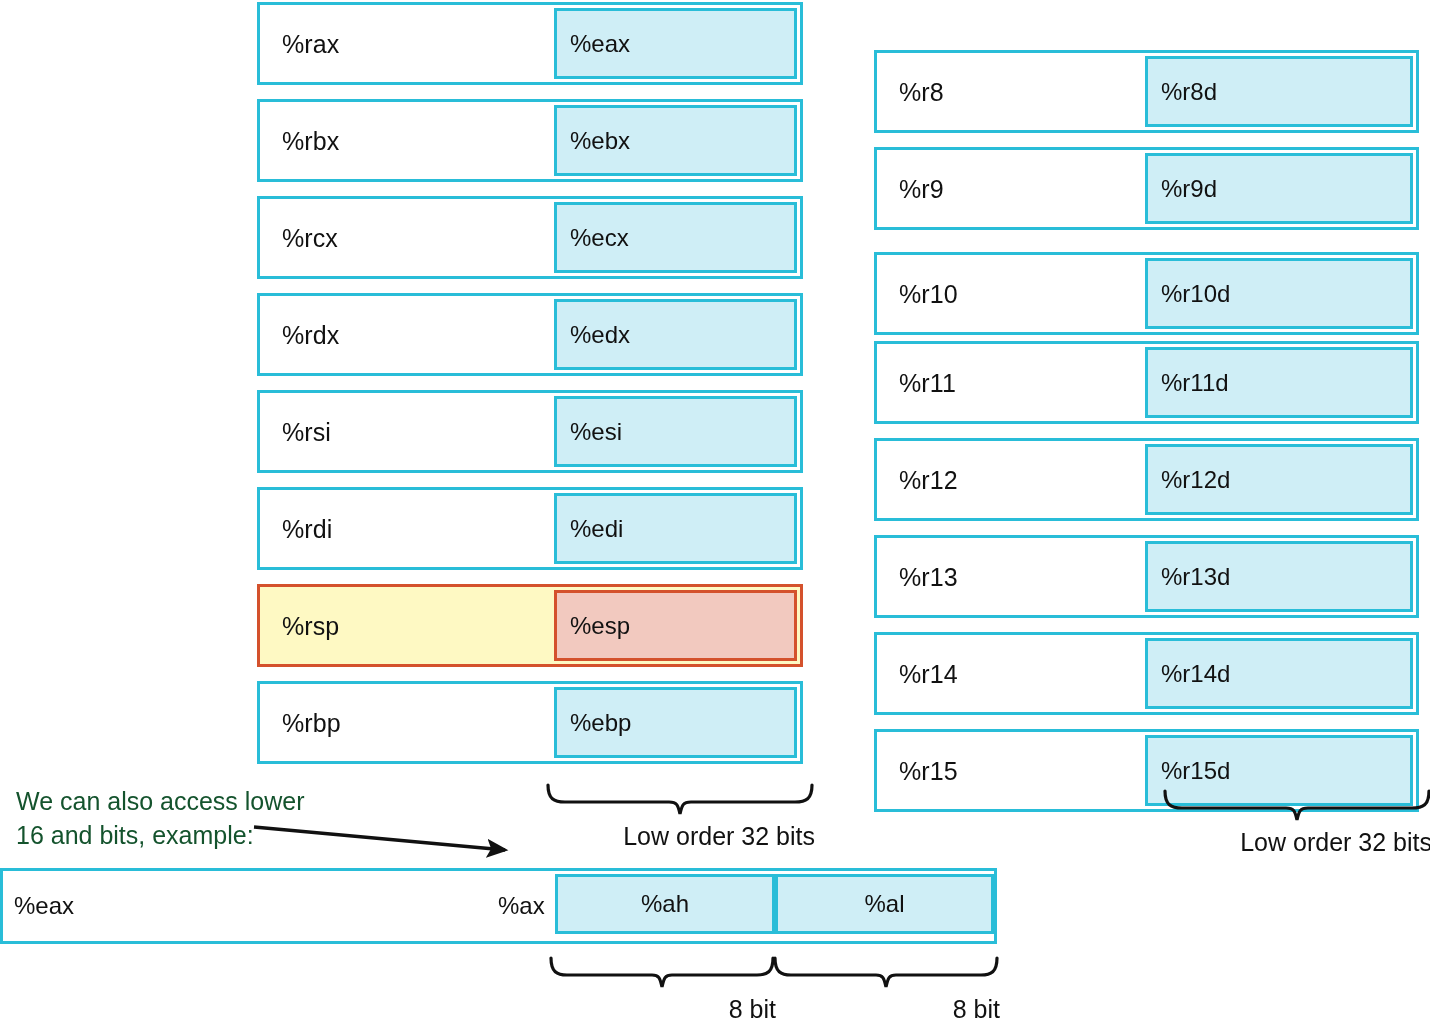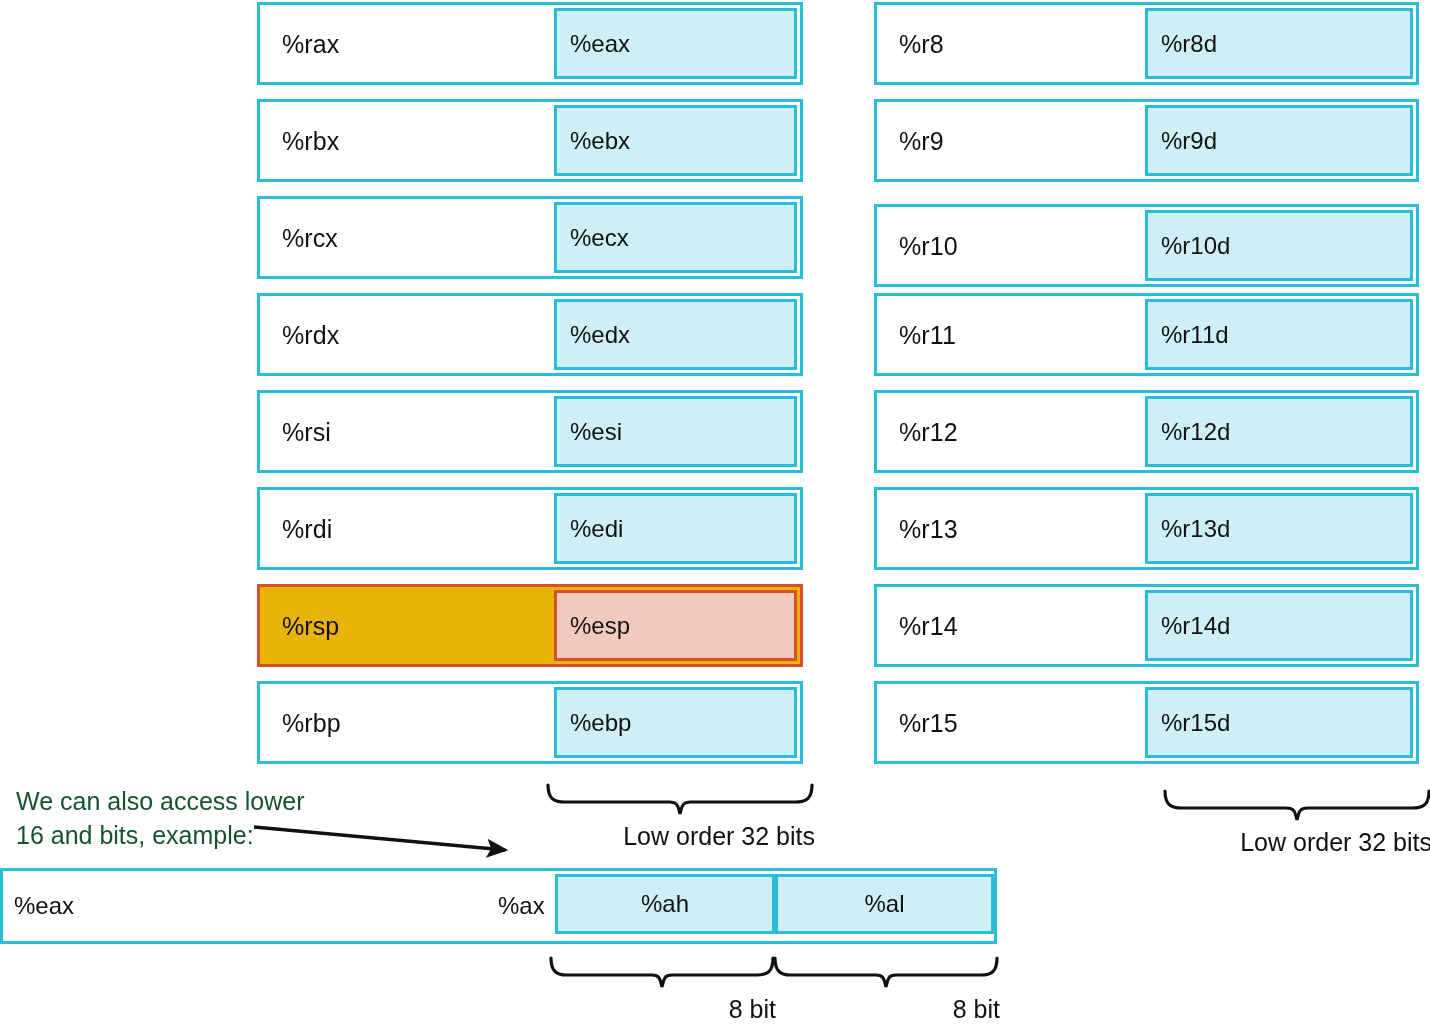--- a/index.html
+++ b/index.html
@@ -18,25 +18,25 @@
 
   
   .reg-row {
     position: absolute;
     height: 83px;
     box-sizing: border-box;
     border: 3px solid #29bdd8;
     background: #ffffff;
   }
   .reg-row.col-left  { left: 257px;  width: 546px; }
-  .reg-row.col-right { left: 874px;  width: 545px; }
+  .reg-row.col-right { left: 874px;  width: 545px; margin-top: 48px; }
 
   .reg-row.highlight {
     border-color: #d4512c;
-    background: #eab308;
+    background: #fef9c3;
   }
 
   .reg-full-label {
     position: absolute;
     left: 22px;
     top: 50%;
     transform: translateY(-50%);
     font-size: 25px;
     font-weight: normal;
     letter-spacing: 0.1px;

